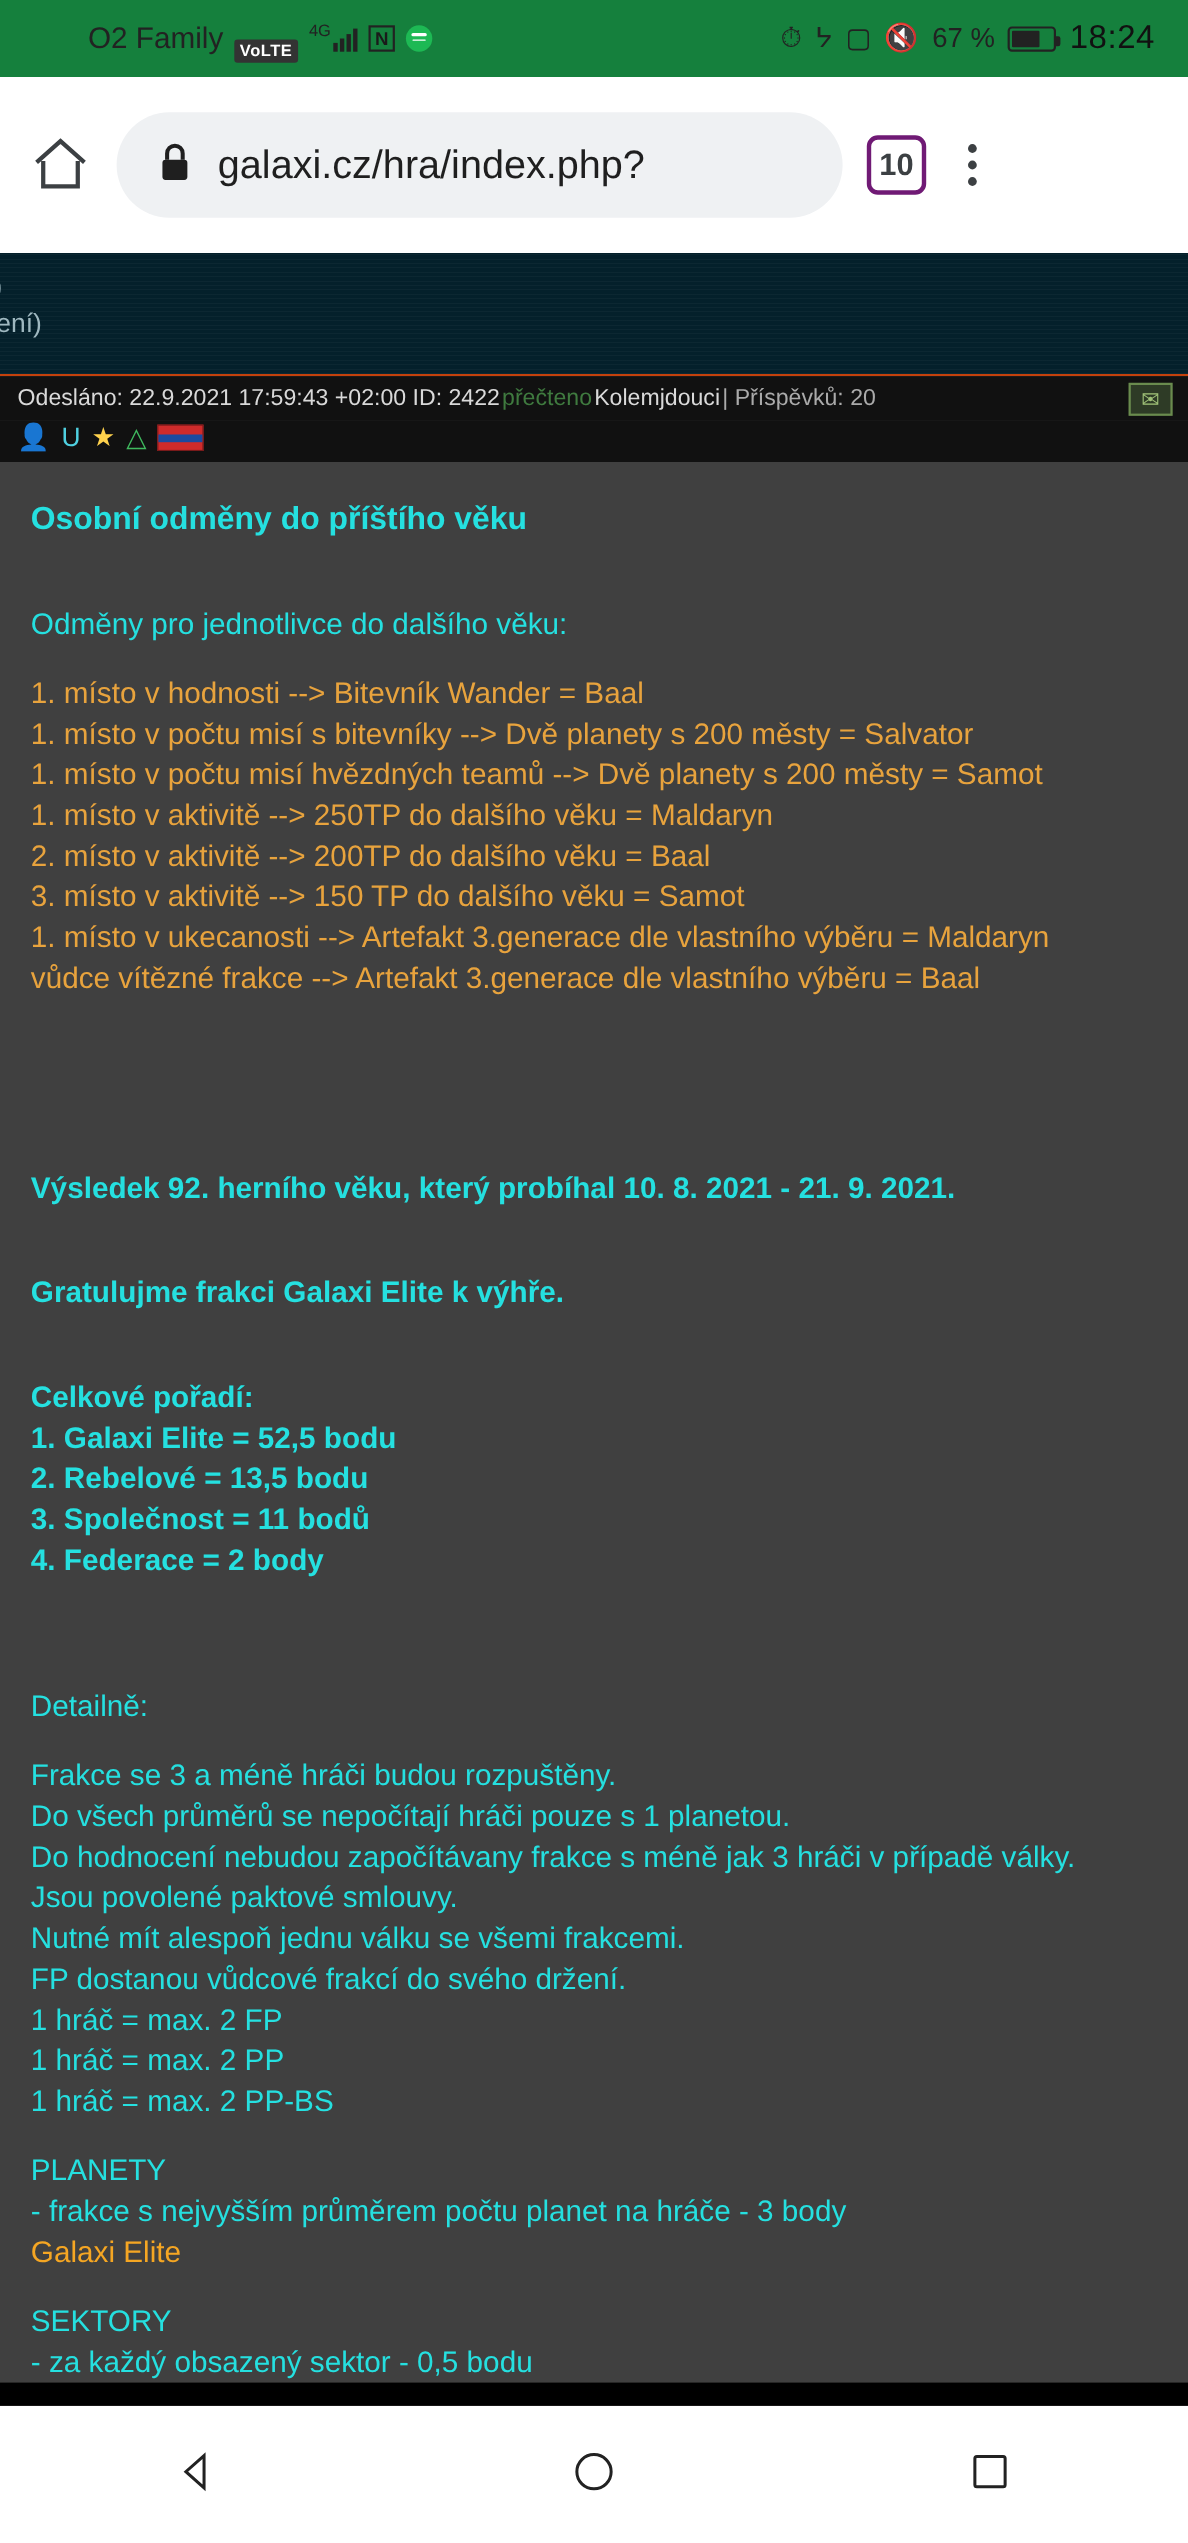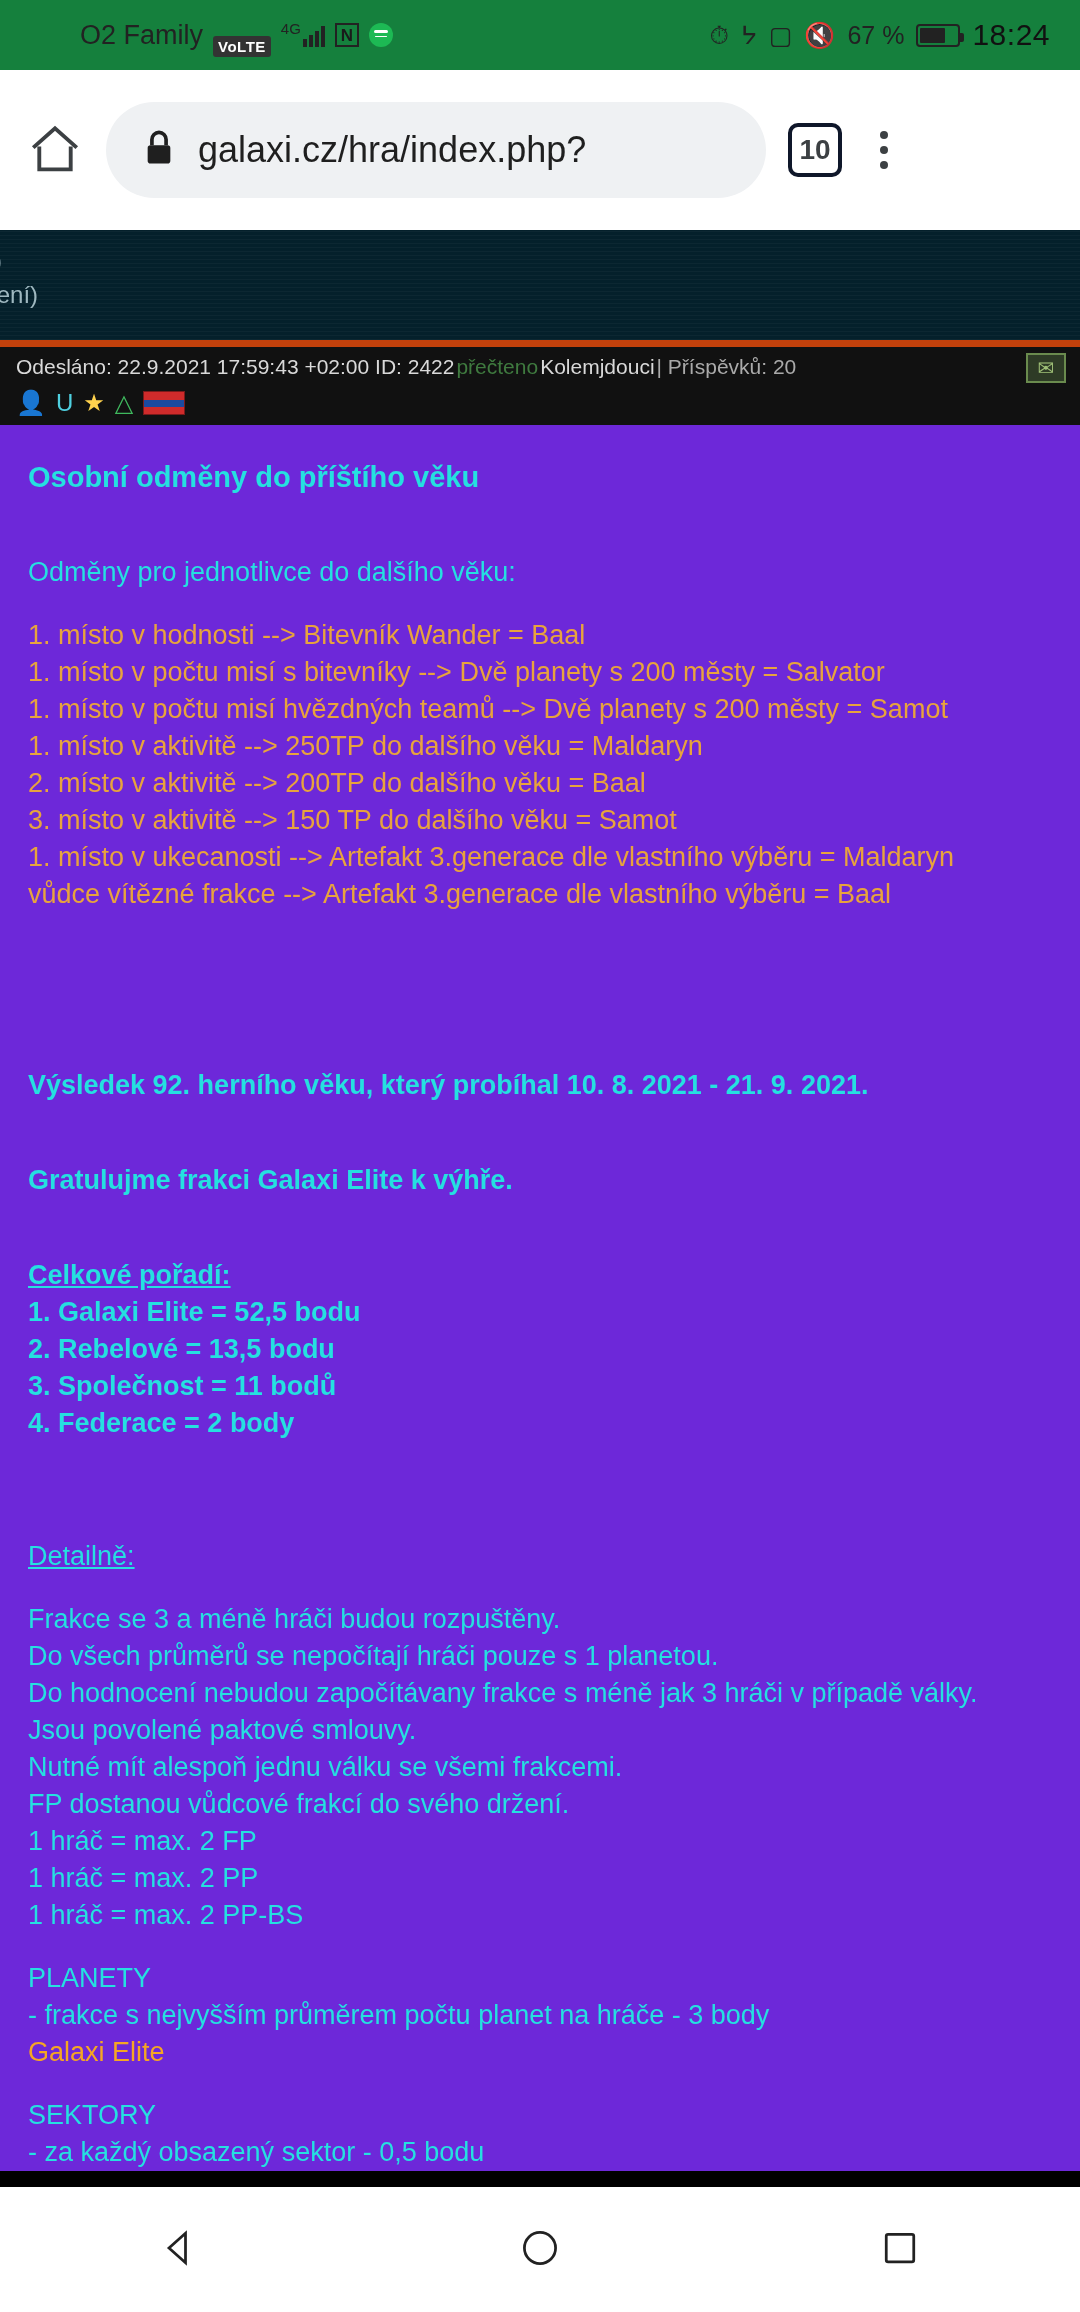--- a/index.html
+++ b/index.html
@@ -112,21 +112,21 @@
     max-width: 660px;
   }
   .url-text {
     font-size: 36px;
     color: #1f1f1f;
     white-space: nowrap;
     overflow: hidden;
   }
   .tab-count {
     width: 54px; height: 54px;
-    border: 4px solid #0f172a;
+    border: 4px solid #701a75;
     border-radius: 10px;
     display: flex; align-items: center; justify-content: center;
     font-size: 28px; font-weight: bold; color: #3c4043;
   }
   .kebab {
     width: 40px; height: 56px;
     display: flex; flex-direction: column;
     align-items: center; justify-content: center; gap: 7px;
   }
   .kebab i { width: 8px; height: 8px; border-radius: 50%; background: #3c4043; display: block; }
@@ -143,22 +143,22 @@
     background: #04202b;
     background-image: repeating-linear-gradient(0deg, rgba(255,255,255,0.03) 0 1px, transparent 1px 4px);
     color: #9fb8c0;
     font-size: 24px;
     padding: 14px 0 0 0;
     overflow: hidden;
   }
   .page-head div { line-height: 34px; margin-left: -22px; }
 
   .post {
-    border-top: 7px solid #c2410c;
-    background: #6d28d9;
+    border-top: 2px solid #c2410c;
+    background: #404040;
   }
   .post-meta {
     background: #111;
     display: flex;
     align-items: center;
     padding: 8px 16px;
     font-size: 21px;
     color: #d9d9d9;
     gap: 2px;
     position: relative;
@@ -198,21 +198,21 @@
     font-size: 27px;
     line-height: 37px;
   }
   .t-cyan { color: #25e0e0; }
   .t-cyan-b { color: #25e0e0; font-weight: bold; }
   .t-orange { color: #f5a623; }
   .t-orange-d { color: #e8a33d; }
   .gap-sm { height: 26px; }
   .gap-md { height: 58px; }
   .gap-lg { height: 96px; }
-  .u { text-decoration: underline; }
+  .u { }
   .line { display: block; }
 
   
   .nav-bar {
     height: 125px;
     background: #fff;
     display: flex;
     align-items: center;
     justify-content: space-around;
   }

